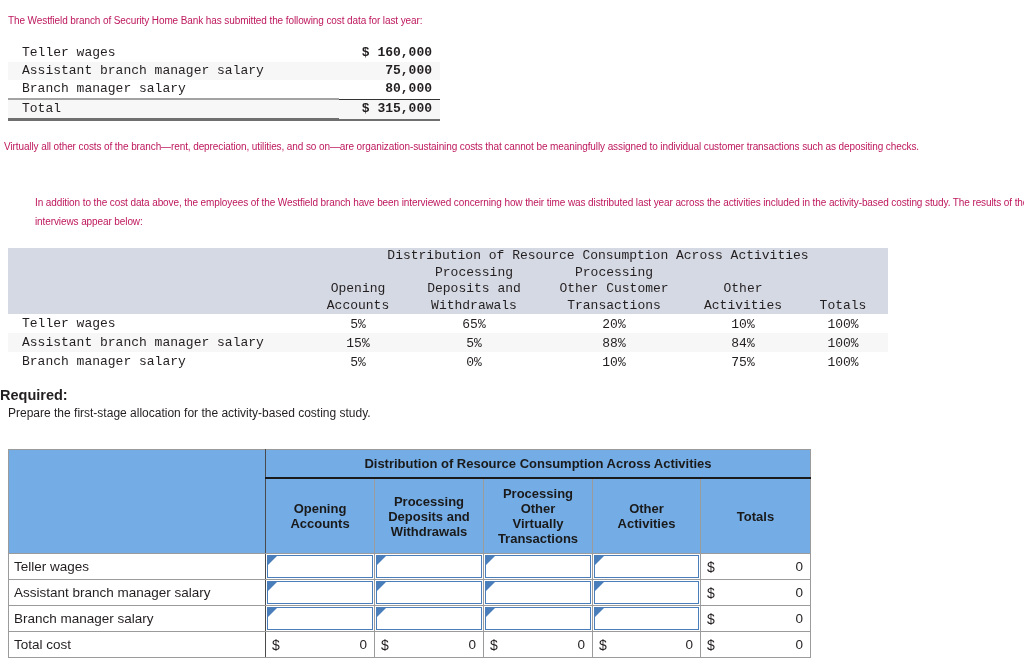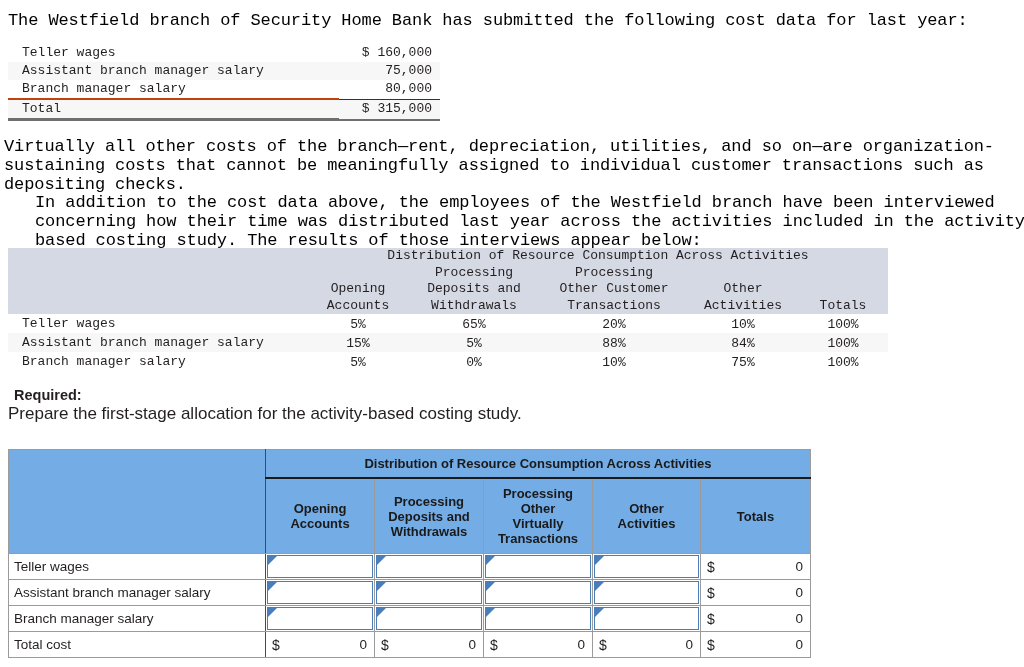--- a/index.html
+++ b/index.html
@@ -11,25 +11,24 @@
     width: 1024px;
     height: 667px;
     font-family: "Liberation Sans", sans-serif;
     color: #231f20;
     position: relative;
     overflow: hidden;
   }
 
   
   .para {
-    font-size: 17px;
+    font-size: 10px;
     line-height: 19px;
-    color: #000000;
+    color: #be185d;
     letter-spacing: -0.1px;
-    font-family: Liberation Mono, monospace;
   }
   #intro-paragraph {
     position: absolute;
     left: 8px;
     top: 11px;
     width: 1000px;
   }
   #org-sustaining-paragraph {
     position: absolute;
     left: 4px;
@@ -58,20 +57,21 @@
   #cost-data-table td {
     padding: 1px 0 1px 0;
     line-height: 16px;
     white-space: pre;
   }
   #cost-data-table td.label { padding-left: 14px; }
   #cost-data-table td.amt {
     text-align: right;
     padding-right: 8px;
     white-space: pre;
+    font-weight: bold;
   }
   #cost-data-table tr.alt { background: #f7f7f7; }
   #cost-data-table tr.total-row td { background: #f7f7f7; }
   #cost-data-table tr.rule-above td.amt {
     border-top: 1.5px solid #333;
   }
   #cost-data-table tr.total-row td.amt {
     border-bottom: 2.5px solid #6f6f6f;
   }
 
@@ -110,31 +110,31 @@
   #distribution-table .num {
     text-align: center;
     padding: 0 6px;
   }
   #distribution-table tbody tr.alt { background: #f7f7f7; }
   #distribution-table tbody td { padding-top: 1px; padding-bottom: 1px; line-height: 17px; }
 
   
   #required-heading {
     position: absolute;
-    left: 14px;
+    left: 0;
     top: 386px;
     font-size: 14.5px;
     font-weight: bold;
     line-height: 19px;
   }
   #required-instruction {
     position: absolute;
     left: 8px;
     top: 404px;
-    font-size: 17px;
+    font-size: 12px;
     line-height: 19px;
   }
 
   
   #answer-table {
     position: absolute;
     left: 8px;
     top: 449px;
     width: 802px;
     border-collapse: collapse;
@@ -214,21 +214,21 @@
     transform: translateY(-50%);
     font-size: 14px;
   }
   td.money-cell .value {
     display: block;
     text-align: right;
     padding-right: 7px;
     font-size: 13.5px;
   }
   tr.total-row td {
-    border-top: 2px solid #c2410c;
+    border-top: 2px solid #a3a3a3;
     border-bottom: 3px solid #6f6f6f;
   }
   tr.total-row td.row-label {
     border-top: 1px solid #9b9b9b;
     border-bottom: 1px solid #9b9b9b;
   }
 </style>
 </head>
 <body>
 

